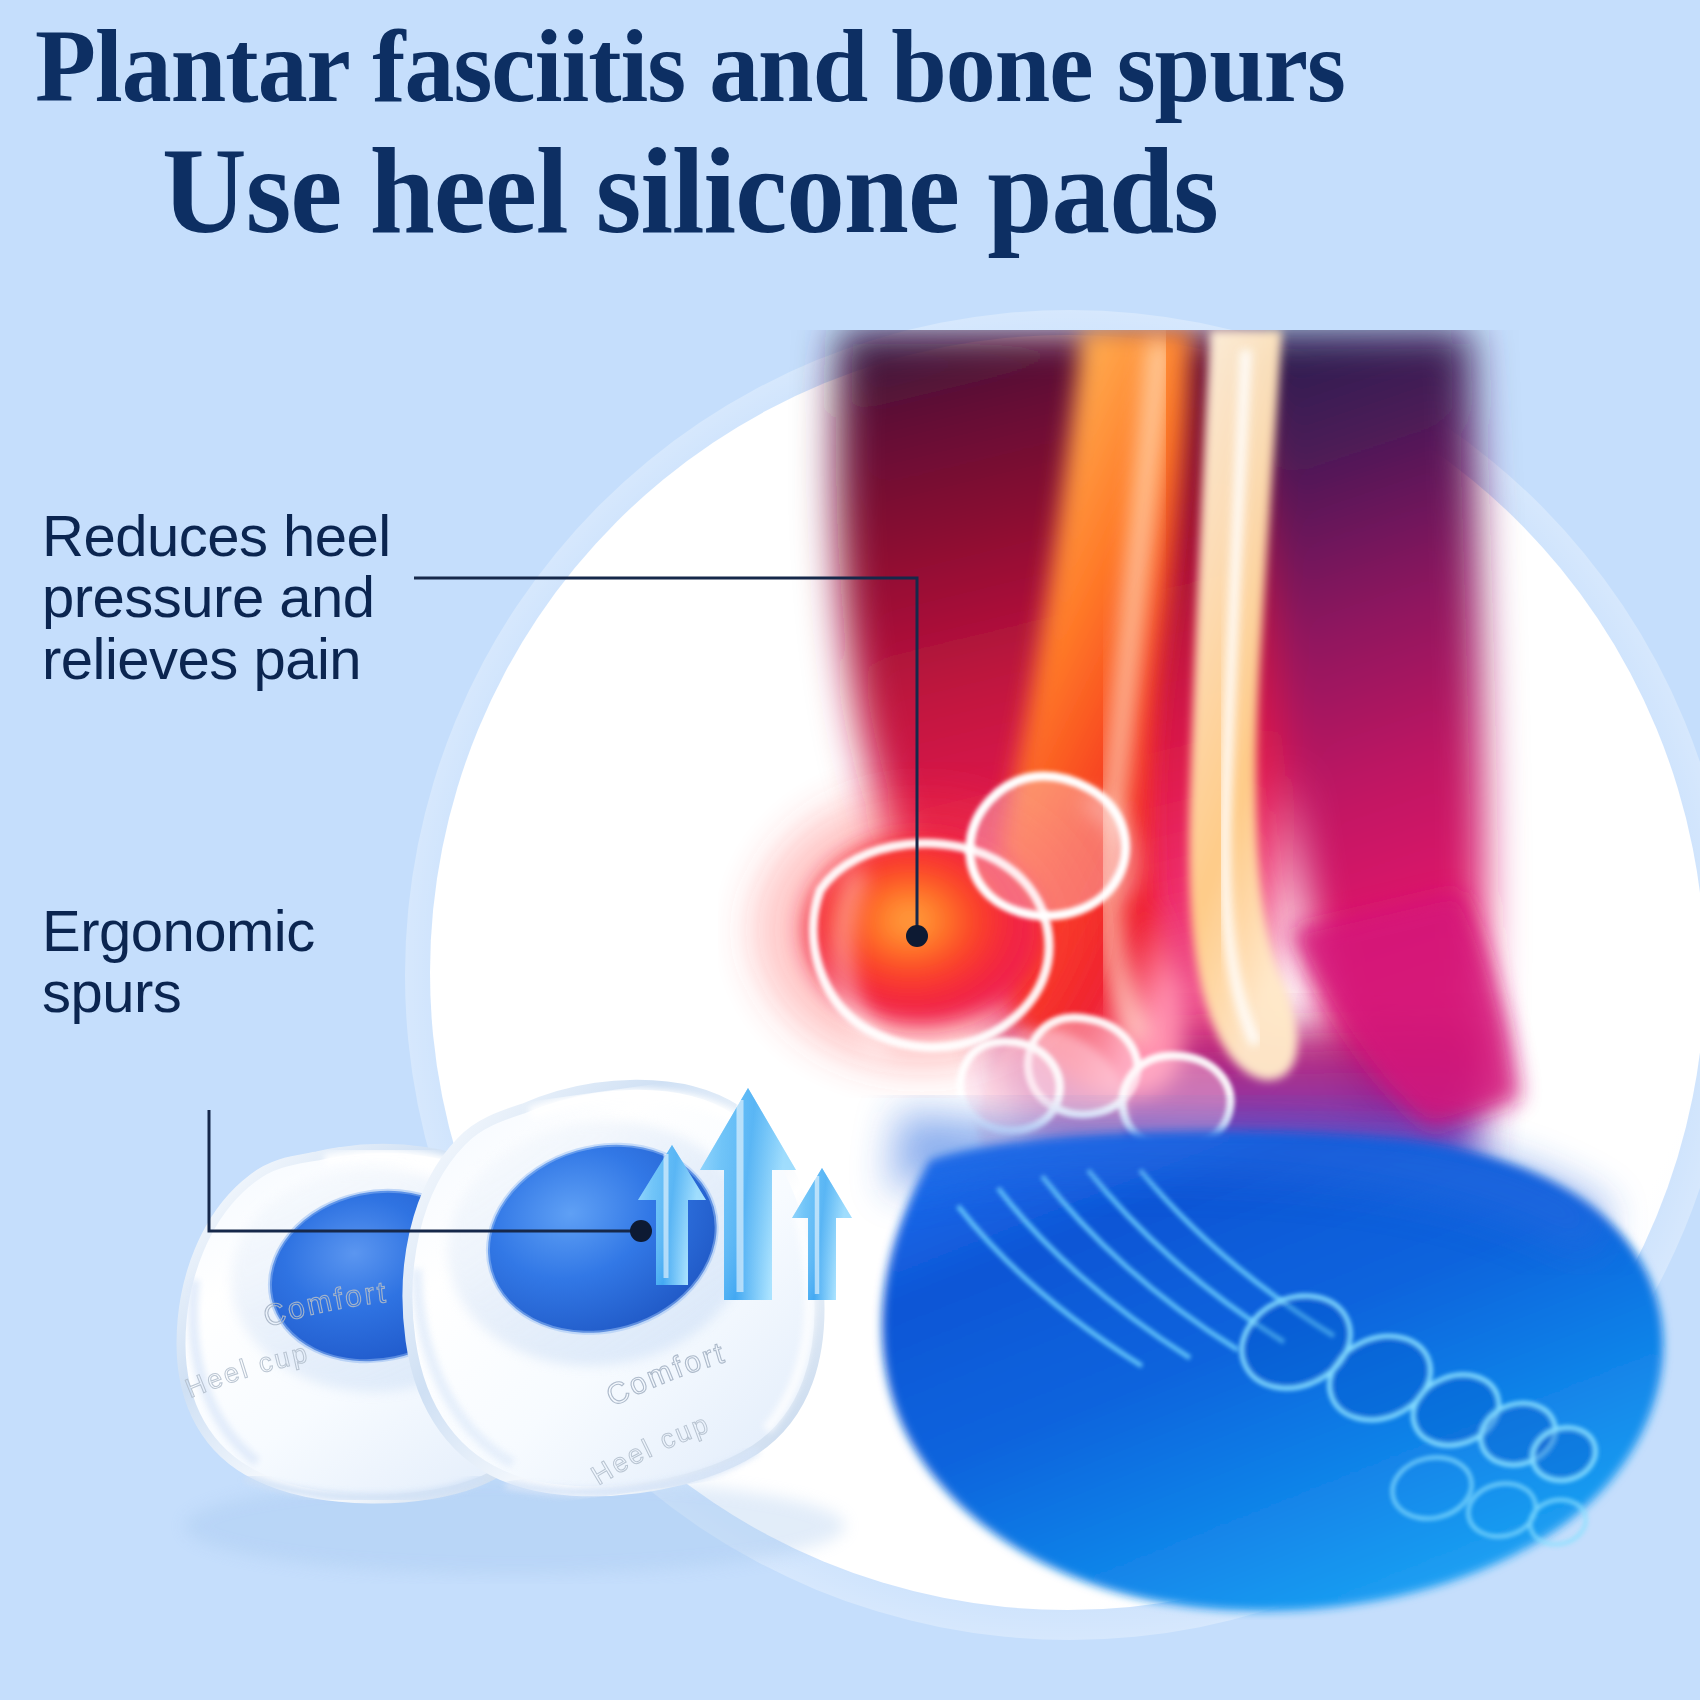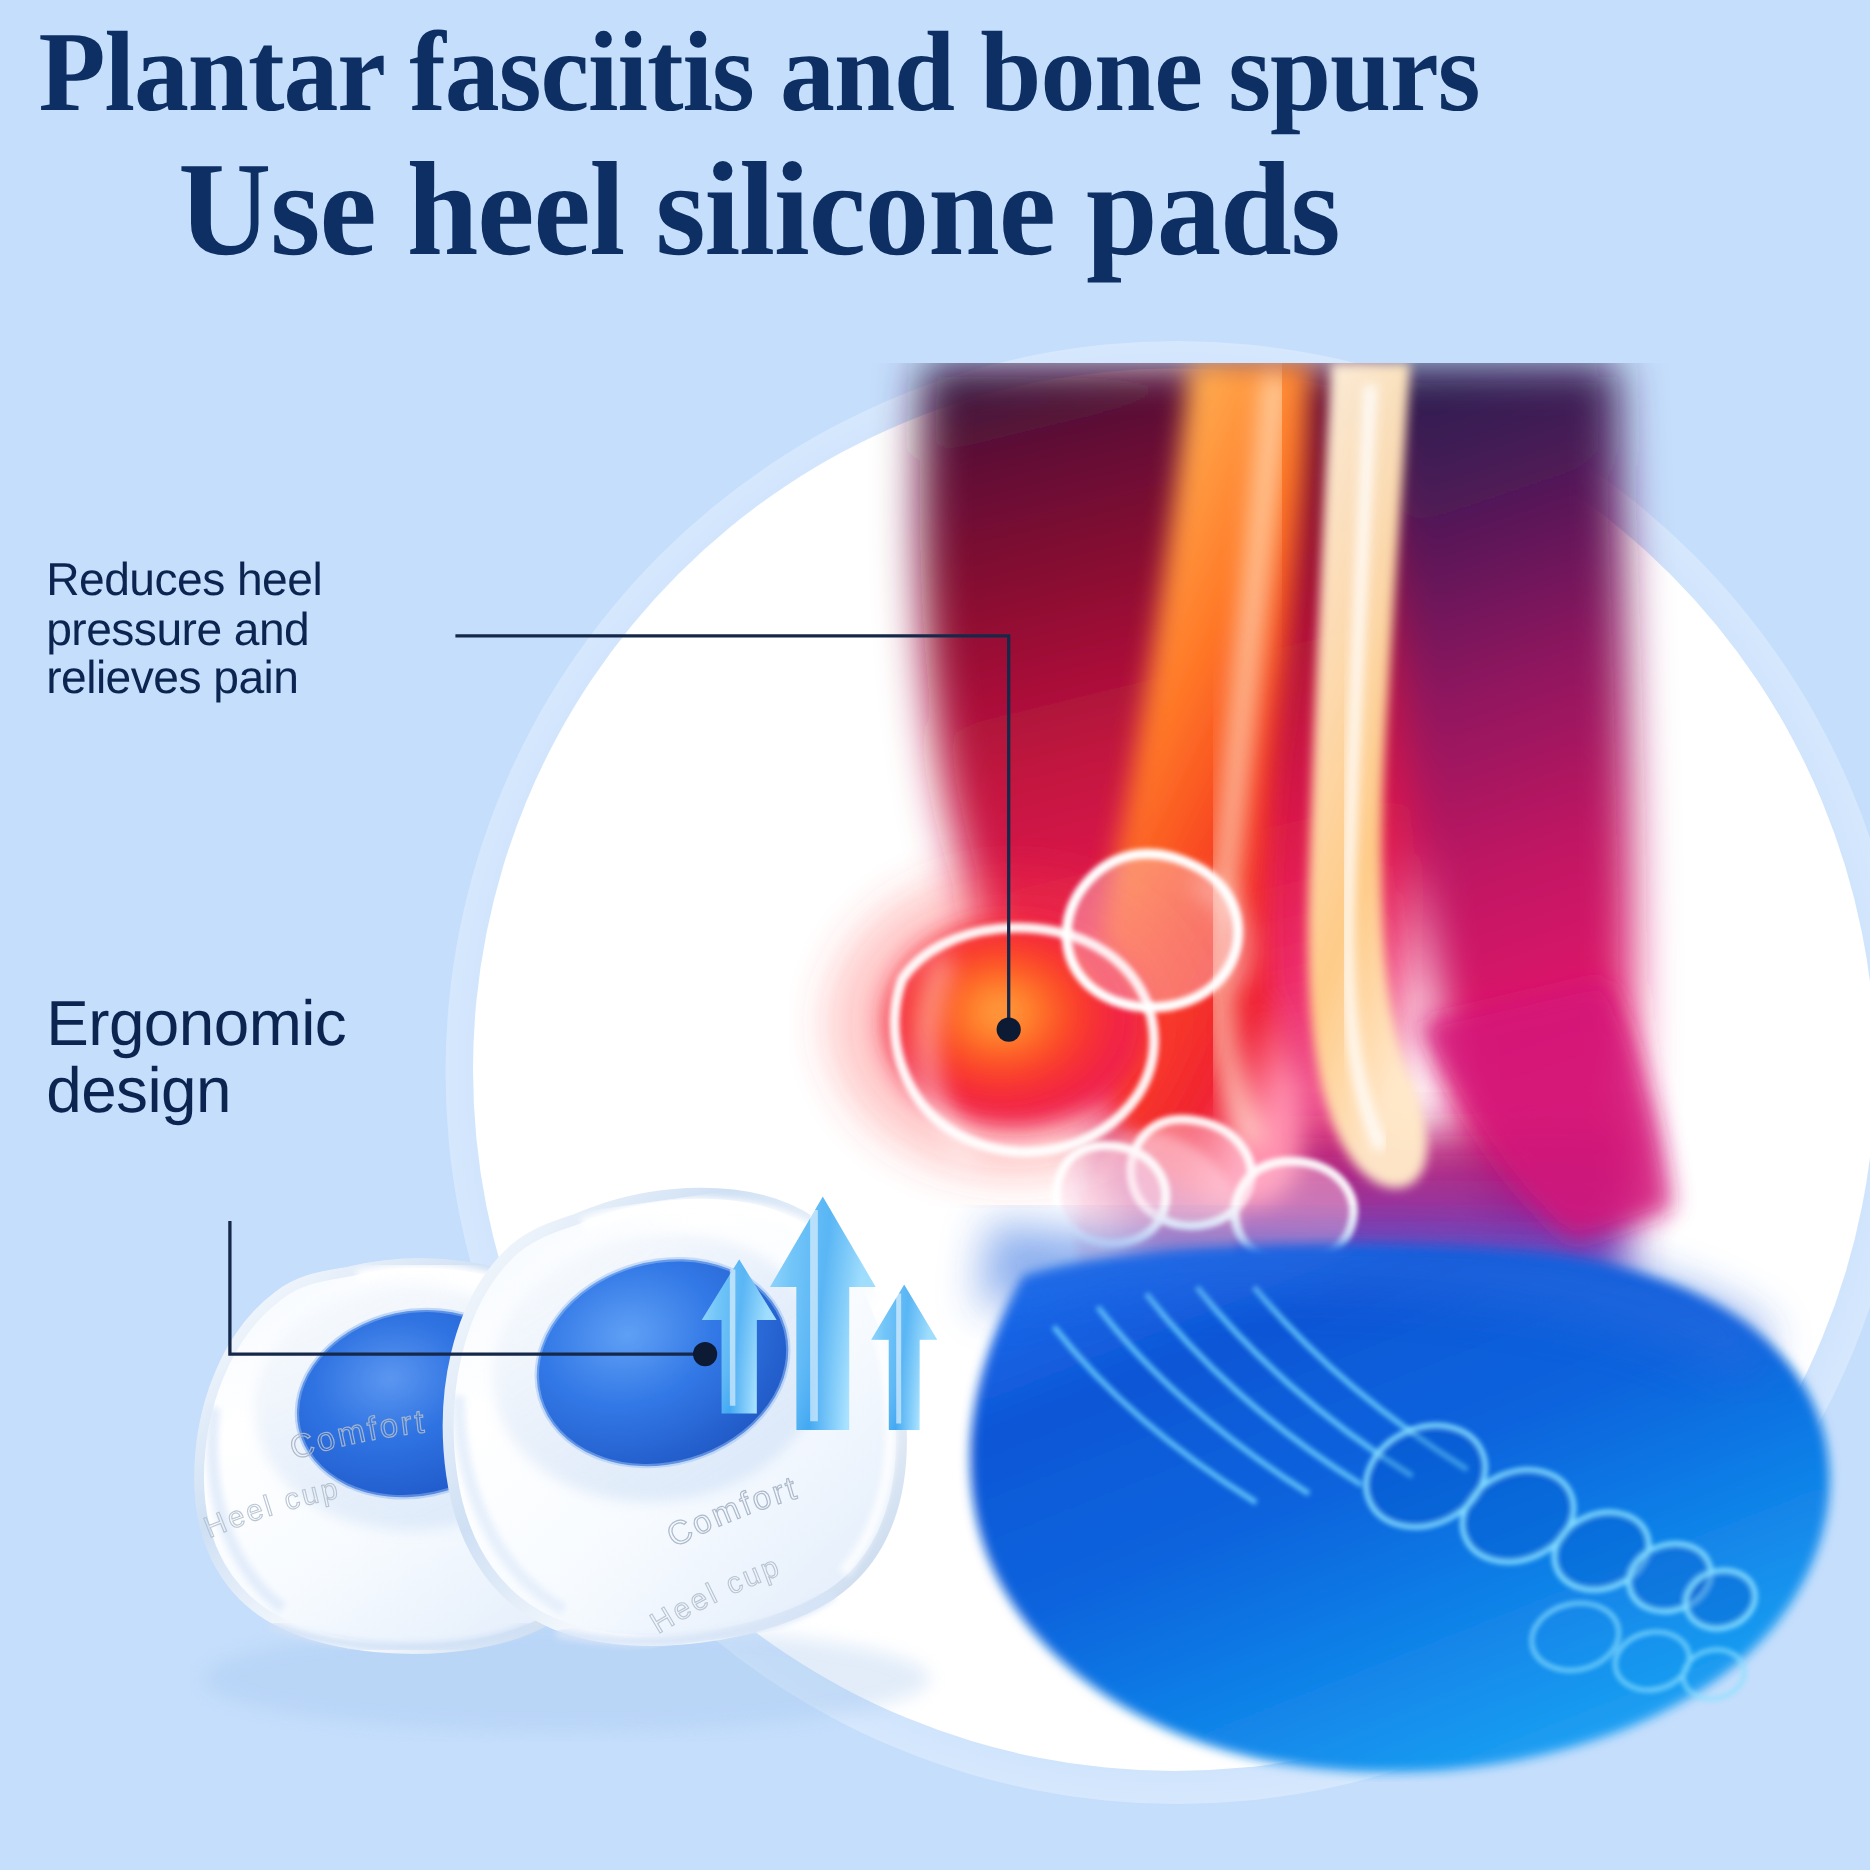--- a/index.html
+++ b/index.html
@@ -89,21 +89,21 @@
     color: #0b2550;
     font-family: "Liberation Sans", sans-serif;
     font-weight: 400;
     z-index: 45;
     line-height: 1.06;
     white-space: pre-line;
   }
   #callout-reduce {
     left: 42px;
     top: 505px;
-    font-size: 42px;
+    font-size: 58px;
     letter-spacing: -0.5px;
   }
   #callout-ergo {
     left: 42px;
     top: 900px;
     font-size: 58px;
     letter-spacing: -0.5px;
   }
 
   
@@ -485,15 +485,15 @@
   <div class="headline-wrap">
     <div class="headline-1">Plantar fasciitis and bone spurs</div>
     <div class="headline-2">Use heel silicone pads</div>
   </div>
 
   <div class="callout-text" id="callout-reduce">Reduces heel
 pressure and
 relieves pain</div>
 
   <div class="callout-text" id="callout-ergo">Ergonomic
-design</div>
+spurs</div>
 
 </div>
 
 </body></html>

